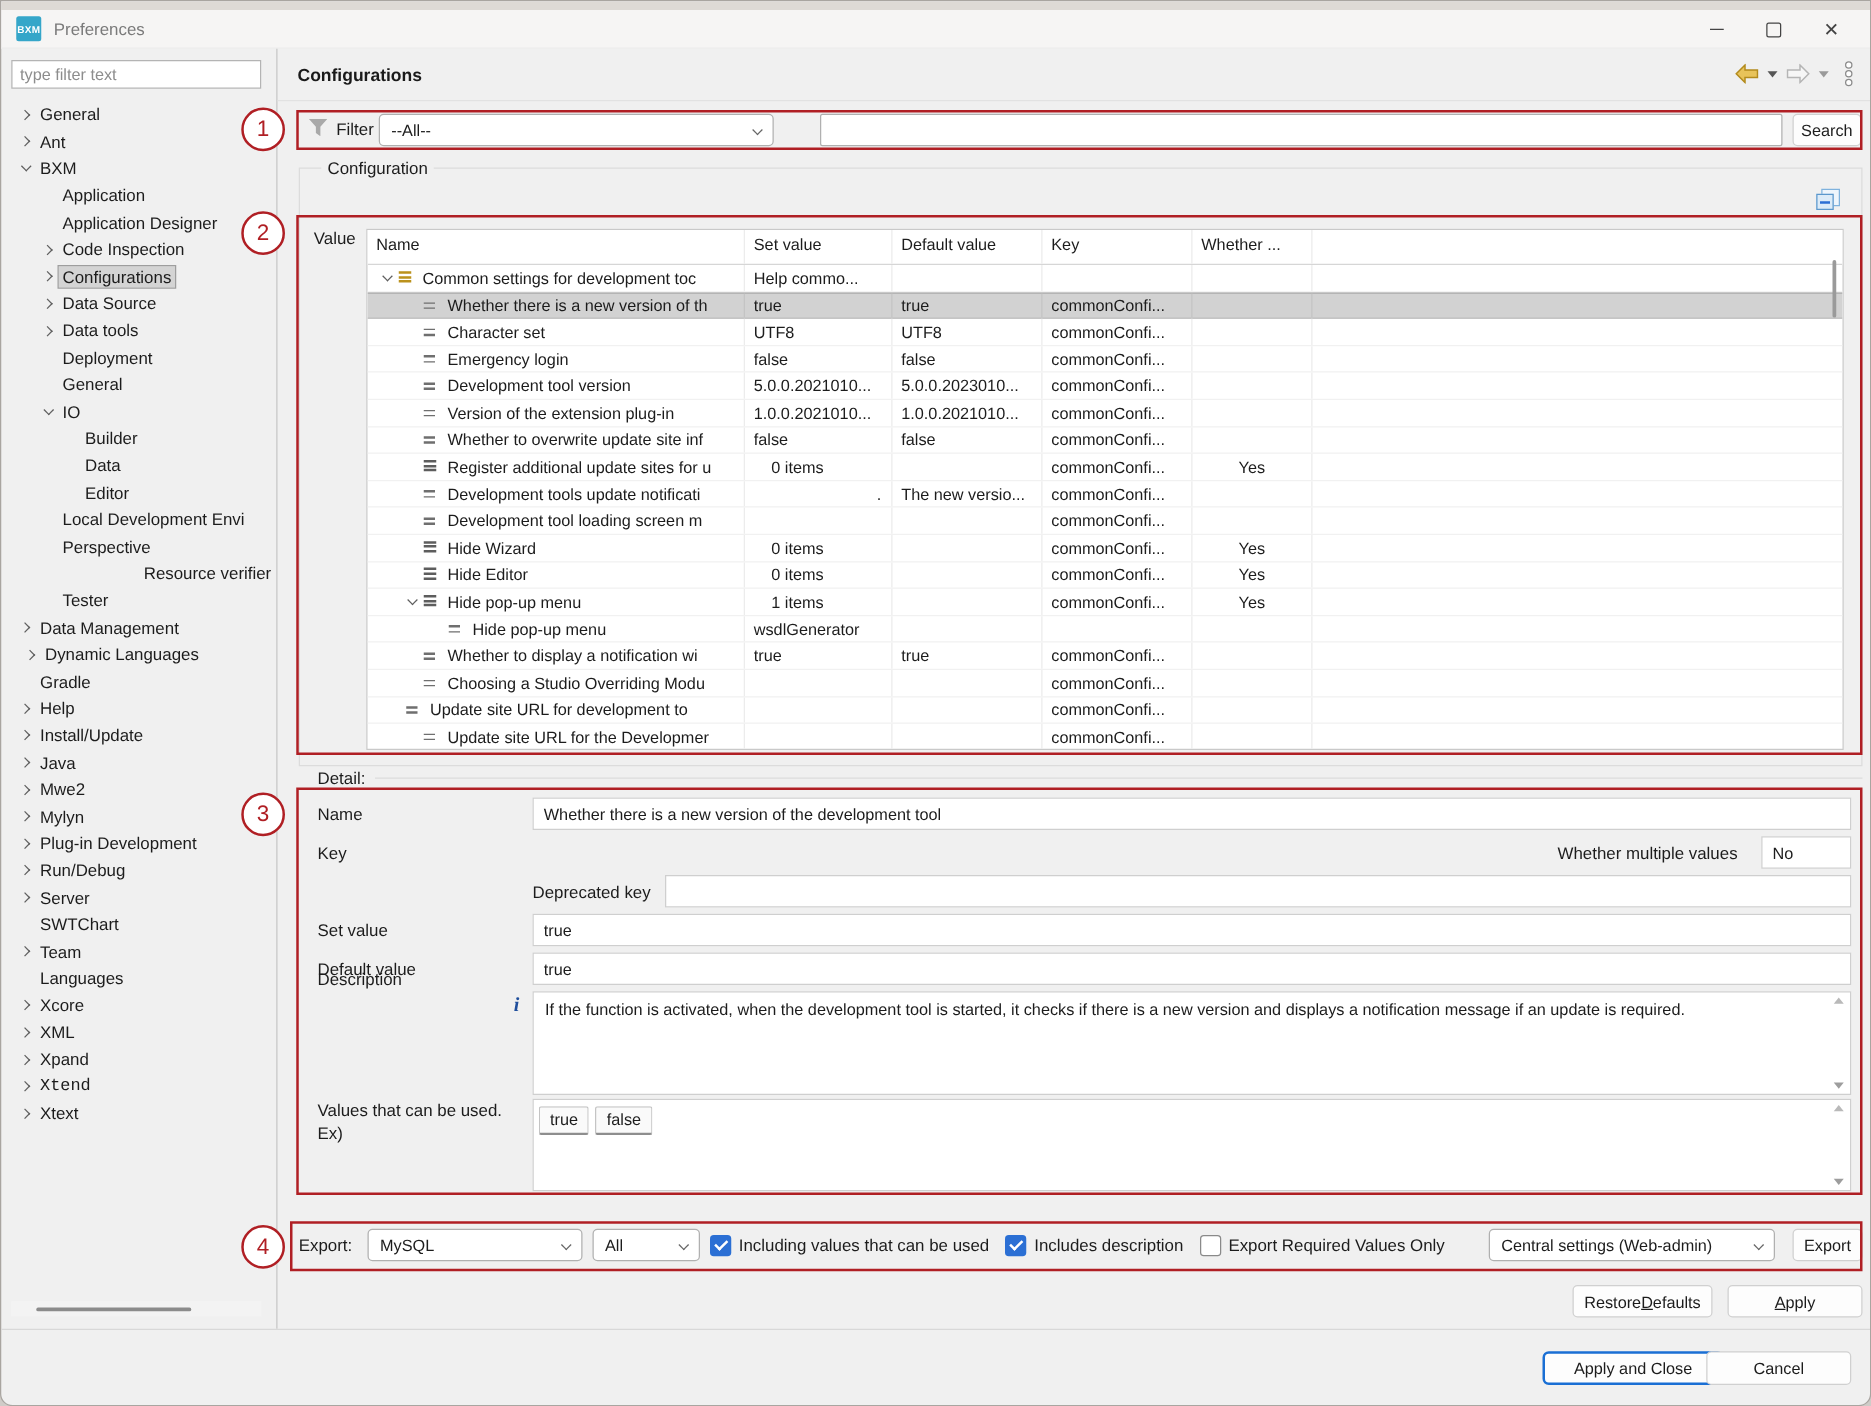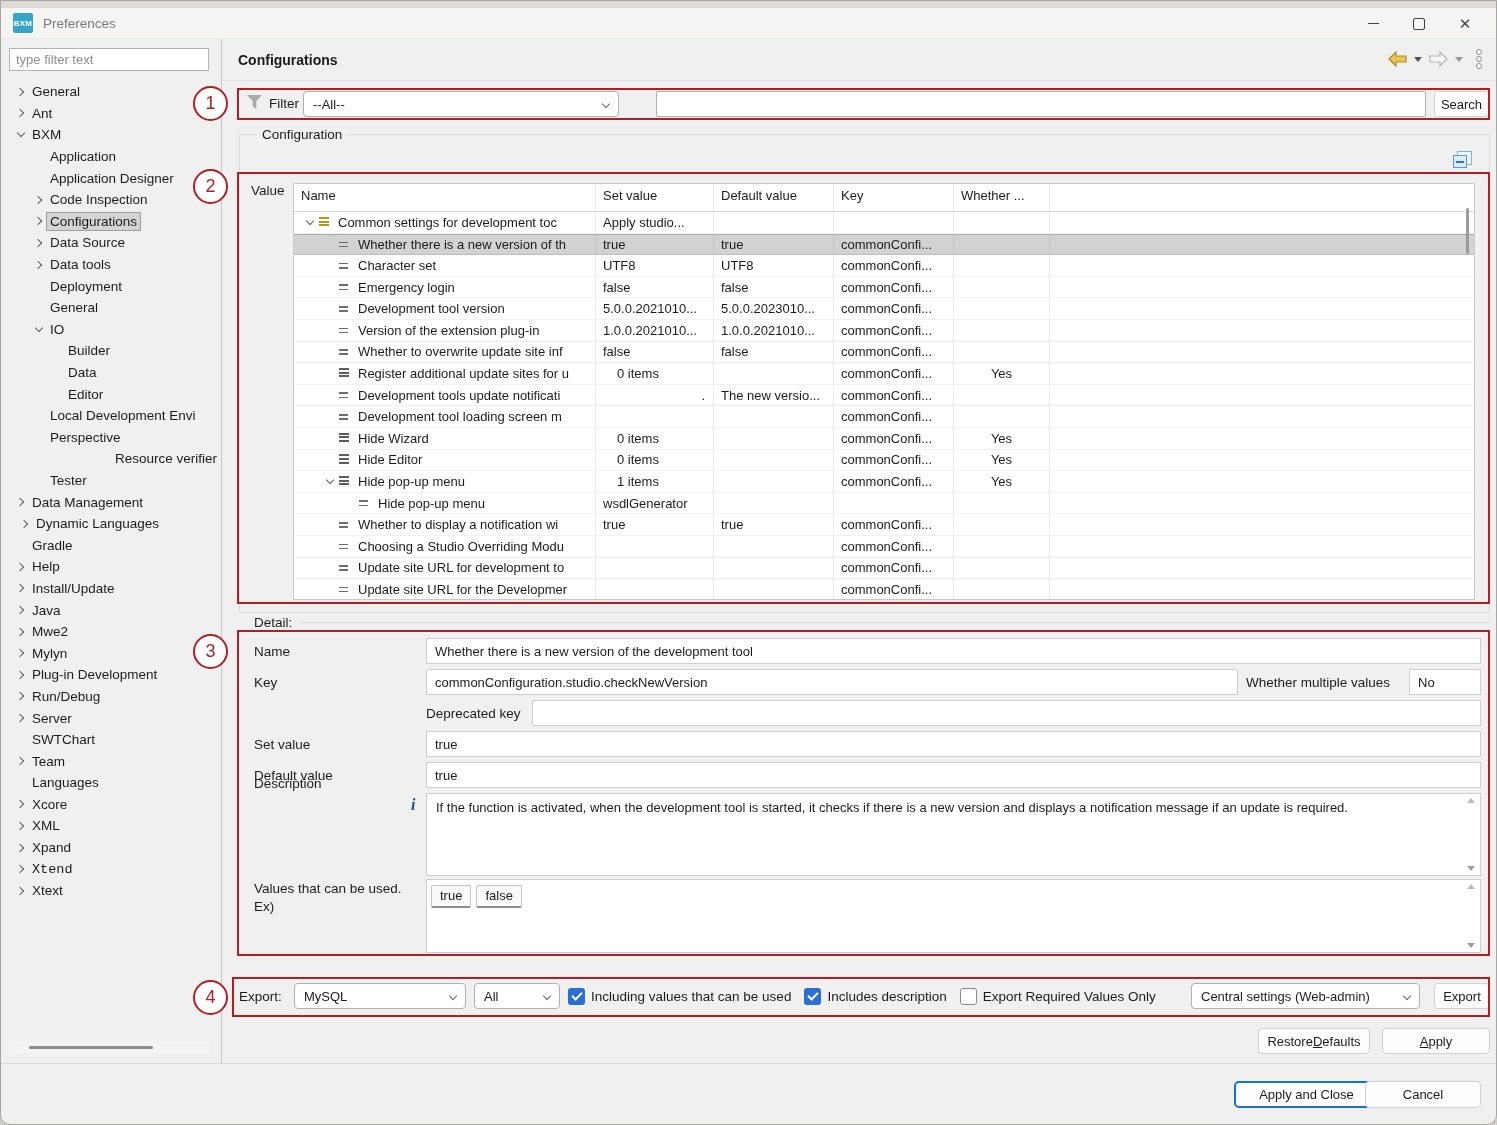--- a/index.html
+++ b/index.html
@@ -409,21 +409,21 @@
             <span class="exp-slot">
               <i class="chev expanded"></i>
             </span>
             <span class="ic stack gold">
               <b></b>
               <b></b>
               <b></b>
             </span>
             <span>Common settings for development toc</span>
           </div>
-          <div class="cell c-set">Apply studio...</div>
+          <div class="cell c-set">Help commo...</div>
           <div class="cell c-def"></div>
           <div class="cell c-key"></div>
           <div class="cell c-multi"></div>
           <div class="cell c-fill"></div>
         </div>
         <div class="trow selected">
           <div class="cell c-name" style="padding-left: 27px;">
             <span class="exp-slot"></span>
             <span class="ic leaf">
               <b></b>
@@ -647,21 +647,21 @@
             </span>
             <span>Choosing a Studio Overriding Modu</span>
           </div>
           <div class="cell c-set"></div>
           <div class="cell c-def"></div>
           <div class="cell c-key">commonConfi...</div>
           <div class="cell c-multi"></div>
           <div class="cell c-fill"></div>
         </div>
         <div class="trow">
-          <div class="cell c-name" style="padding-left: 27px;">
+          <div class="cell c-name" style="padding-left: 13px;">
             <span class="exp-slot"></span>
             <span class="ic leaf">
               <b></b>
               <b></b>
             </span>
             <span>Update site URL for development to</span>
           </div>
           <div class="cell c-set"></div>
           <div class="cell c-def"></div>
           <div class="cell c-key">commonConfi...</div>
@@ -689,23 +689,20 @@
 
   <div class="detail-label">Detail:</div>
   <div class="detail-sep"></div>
 
   <span class="flabel" style="left:253px;top:643px">Name</span>
   <div class="ffield" style="left:425px;top:637px;width:1055px">
       <span>Whether there is a new version of the development tool</span>
     </div>
 
   <span class="flabel" style="left:253px;top:674px">Key</span>
-  <div class="ffield" style="left:425px;top:668px;width:812px">
-      <span>commonConfiguration.studio.checkNewVersion</span>
-    </div>
   <span class="flabel" style="left:1245px;top:674px">Whether multiple values</span>
   <div class="ffield" style="left:1408px;top:668px;width:72px">
       <span>No</span>
     </div>
 
   <span class="flabel" style="left:425px;top:705px">Deprecated key</span>
   <div class="ffield" style="left:531px;top:699px;width:949px">
       <span></span>
     </div>
 

